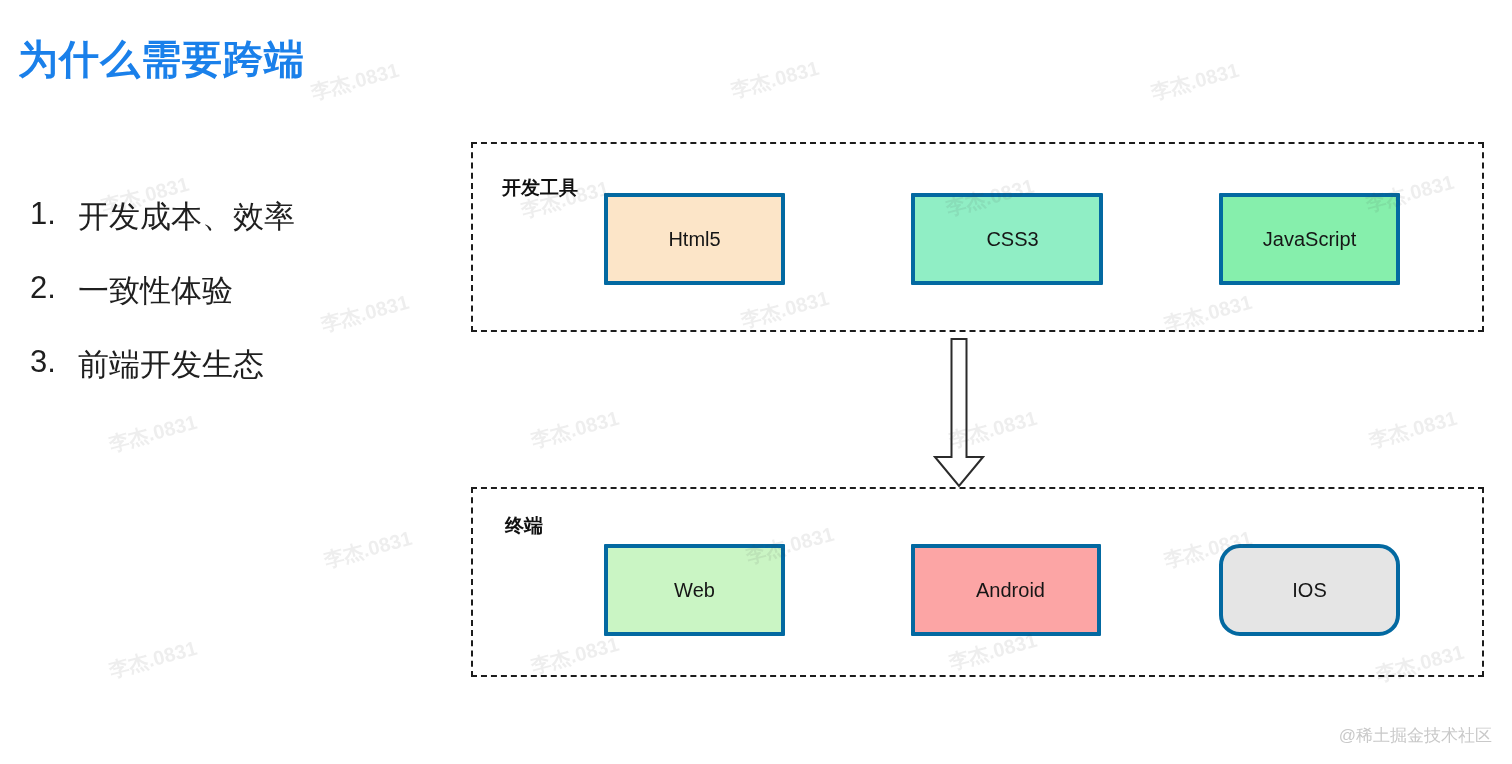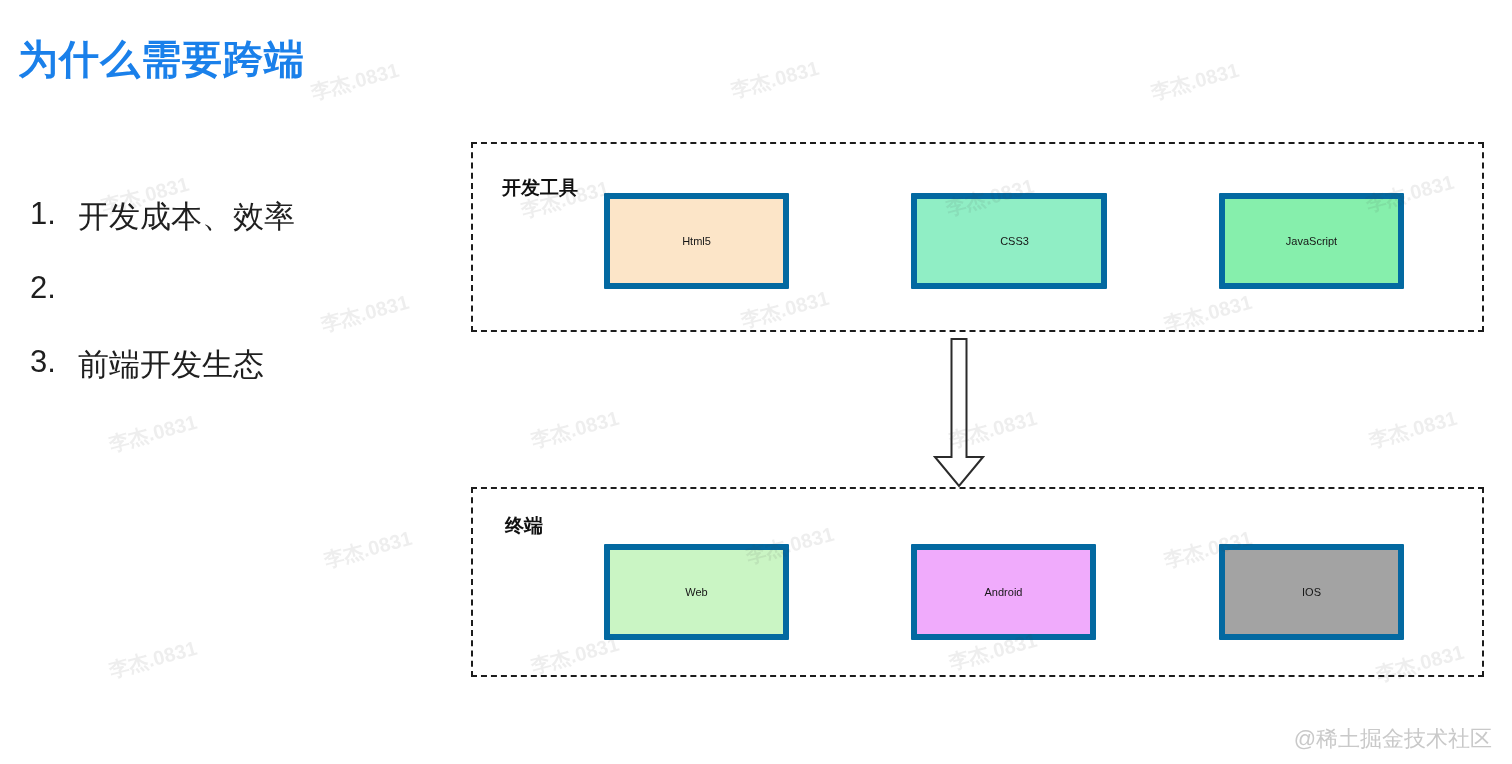--- a/index.html
+++ b/index.html
@@ -44,24 +44,24 @@
     position: absolute;
     font-size: 19px; font-weight: 700; color: #111111;
   }
   .group.top .group-label { left: 29px; top: 31px; }
   .group.bottom .group-label { left: 32px; top: 24px; }
 
   
   .node {
     position: absolute;
     width: 173px; height: 84px;
-    border: 6px solid #0369a1;
+    border: 4px solid #0369a1;
     border-radius: 1px;
     display: flex; align-items: center; justify-content: center;
-    font-size: 11px; color: #161616;
+    font-size: 20px; color: #161616;
   }
   .group.top .node { top: 49px; }
   .group.bottom .node { top: 55px; }
   .node.c0 { left: 131px; }
   .node.c1 { left: 438px; }
   .node.c2 { left: 746px; }
 
   
   .flow-arrow { position: absolute; left: 933px; top: 338px; }
 
@@ -71,58 +71,59 @@
     position: absolute;
     font-size: 20px; font-weight: 700;
     color: rgba(70, 70, 70, 0.09);
     transform: rotate(-15deg);
     white-space: nowrap;
   }
 
   
   .credit {
     position: absolute; right: 20px; top: 724px;
-    font-size: 22px; color: #c9c9c9;
+    font-size: 17px; color: #c9c9c9;
   }
 </style>
 </head>
 <body>
 
 <main class="slide">
 
   <h1 class="page-title">为什么需要跨端</h1>
 
   <div class="reason-row r0">
     <span class="num">1.</span>
     <span class="txt">开发成本、效率</span>
   </div>
   <div class="reason-row r1">
     <span class="num">2.</span>
+    <span class="txt">一致性体验</span>
   </div>
   <div class="reason-row r2">
     <span class="num">3.</span>
     <span class="txt">前端开发生态</span>
   </div>
 
   <section class="group top">
     <span class="group-label">开发工具</span>
     <div class="node c0" style="background-color: rgb(252, 229, 200);">Html5</div>
     <div class="node c1" style="background-color: rgb(144, 238, 197); padding-left: 11px;">CSS3</div>
     <div class="node c2" style="background-color: #86efac;">JavaScript</div>
   </section>
 
   <svg class="flow-arrow" width="52" height="150" viewBox="0 0 52 150">
     <polygon points="18.5,1 33.5,1 33.5,119 50,119 26,148 2,119 18.5,119" fill="#ffffff" stroke="#2b2b2b" stroke-width="2" stroke-linejoin="miter"></polygon>
   </svg>
 
   <section class="group bottom">
     <span class="group-label">终端</span>
     <div class="node c0" style="background-color: rgb(202, 245, 196);">Web</div>
-    <div class="node c1" style="background-color: #f0abfc;">Android</div>
-    <div class="node c2" style="background-color: #a3a3a3;">IOS</div>
+    <div class="node c1" style="background-color: #fca5a5; padding-left: 9px;">Android</div>
+    <div class="node c2" style="background-color: #e5e5e5; border-radius: 21px;">IOS</div>
   </section>
 
   <div class="wm-layer">
       <span class="wm" style="left: 310px; top: 68px;">李杰.0831</span>
       <span class="wm" style="left: 730px; top: 66px;">李杰.0831</span>
       <span class="wm" style="left: 1150px; top: 68px;">李杰.0831</span>
       <span class="wm" style="left: 100px; top: 182px;">李杰.0831</span>
       <span class="wm" style="left: 520px; top: 186px;">李杰.0831</span>
       <span class="wm" style="left: 945px; top: 184px;">李杰.0831</span>
       <span class="wm" style="left: 1365px; top: 180px;">李杰.0831</span>

